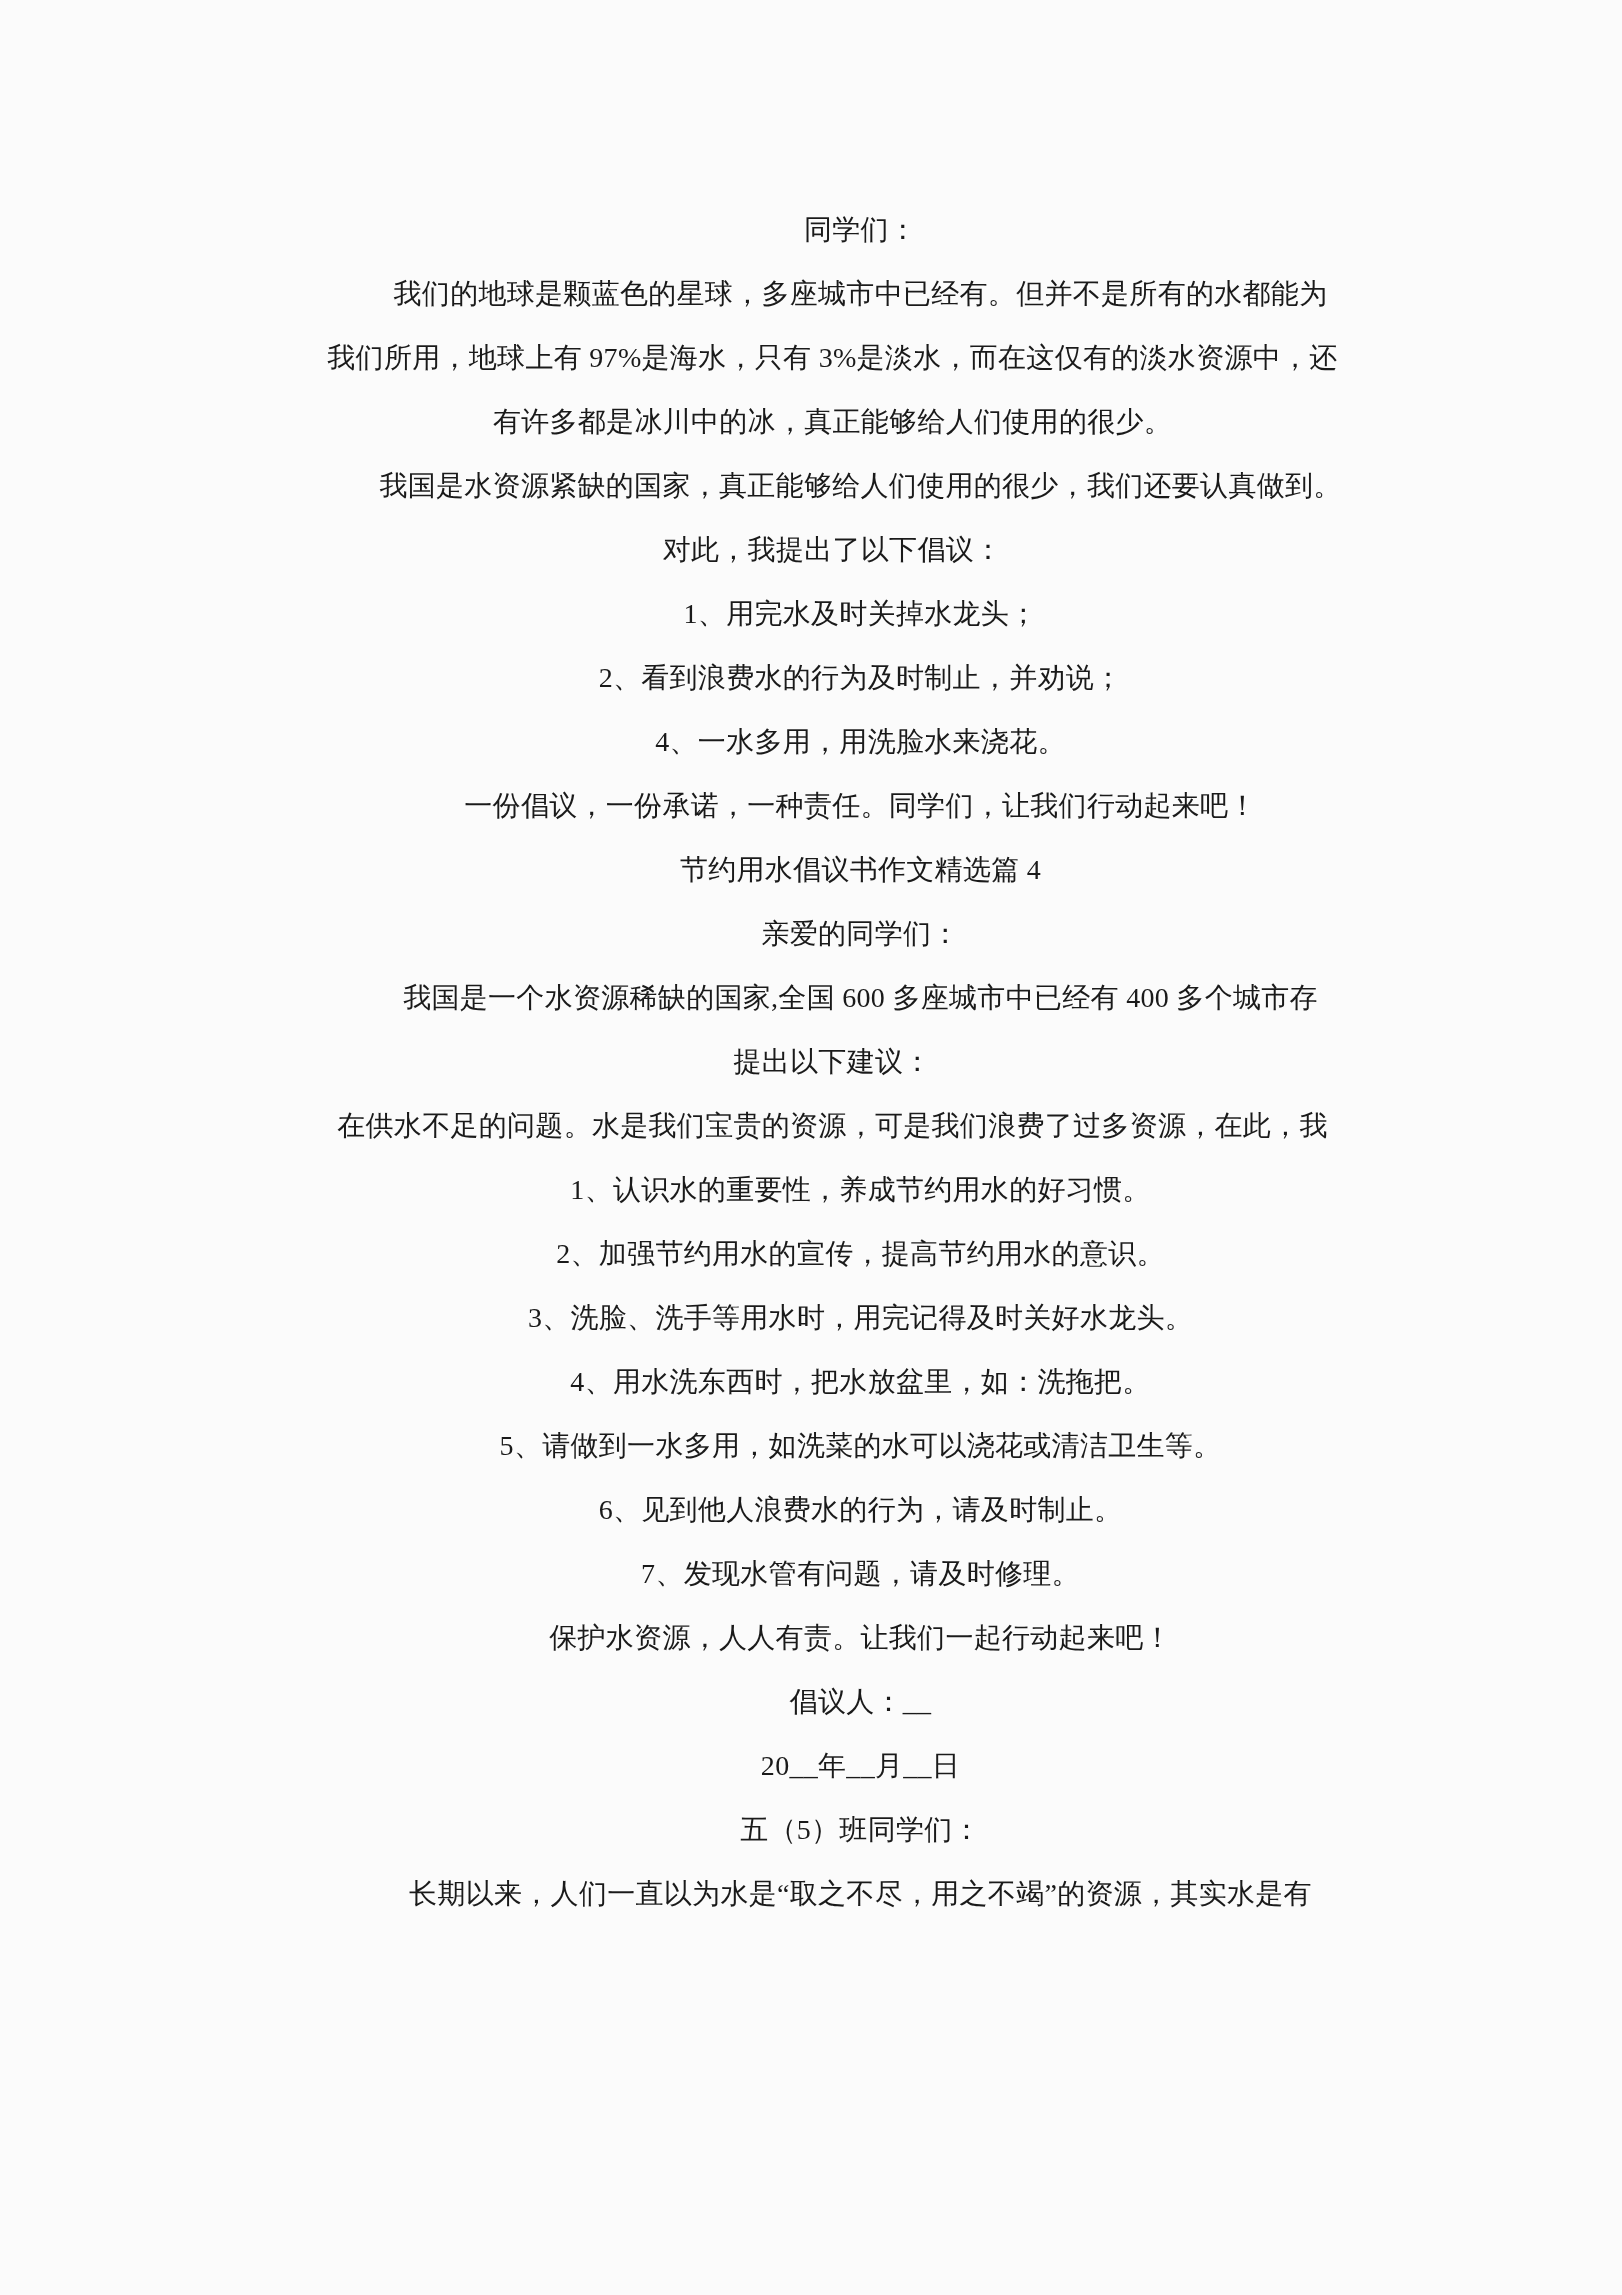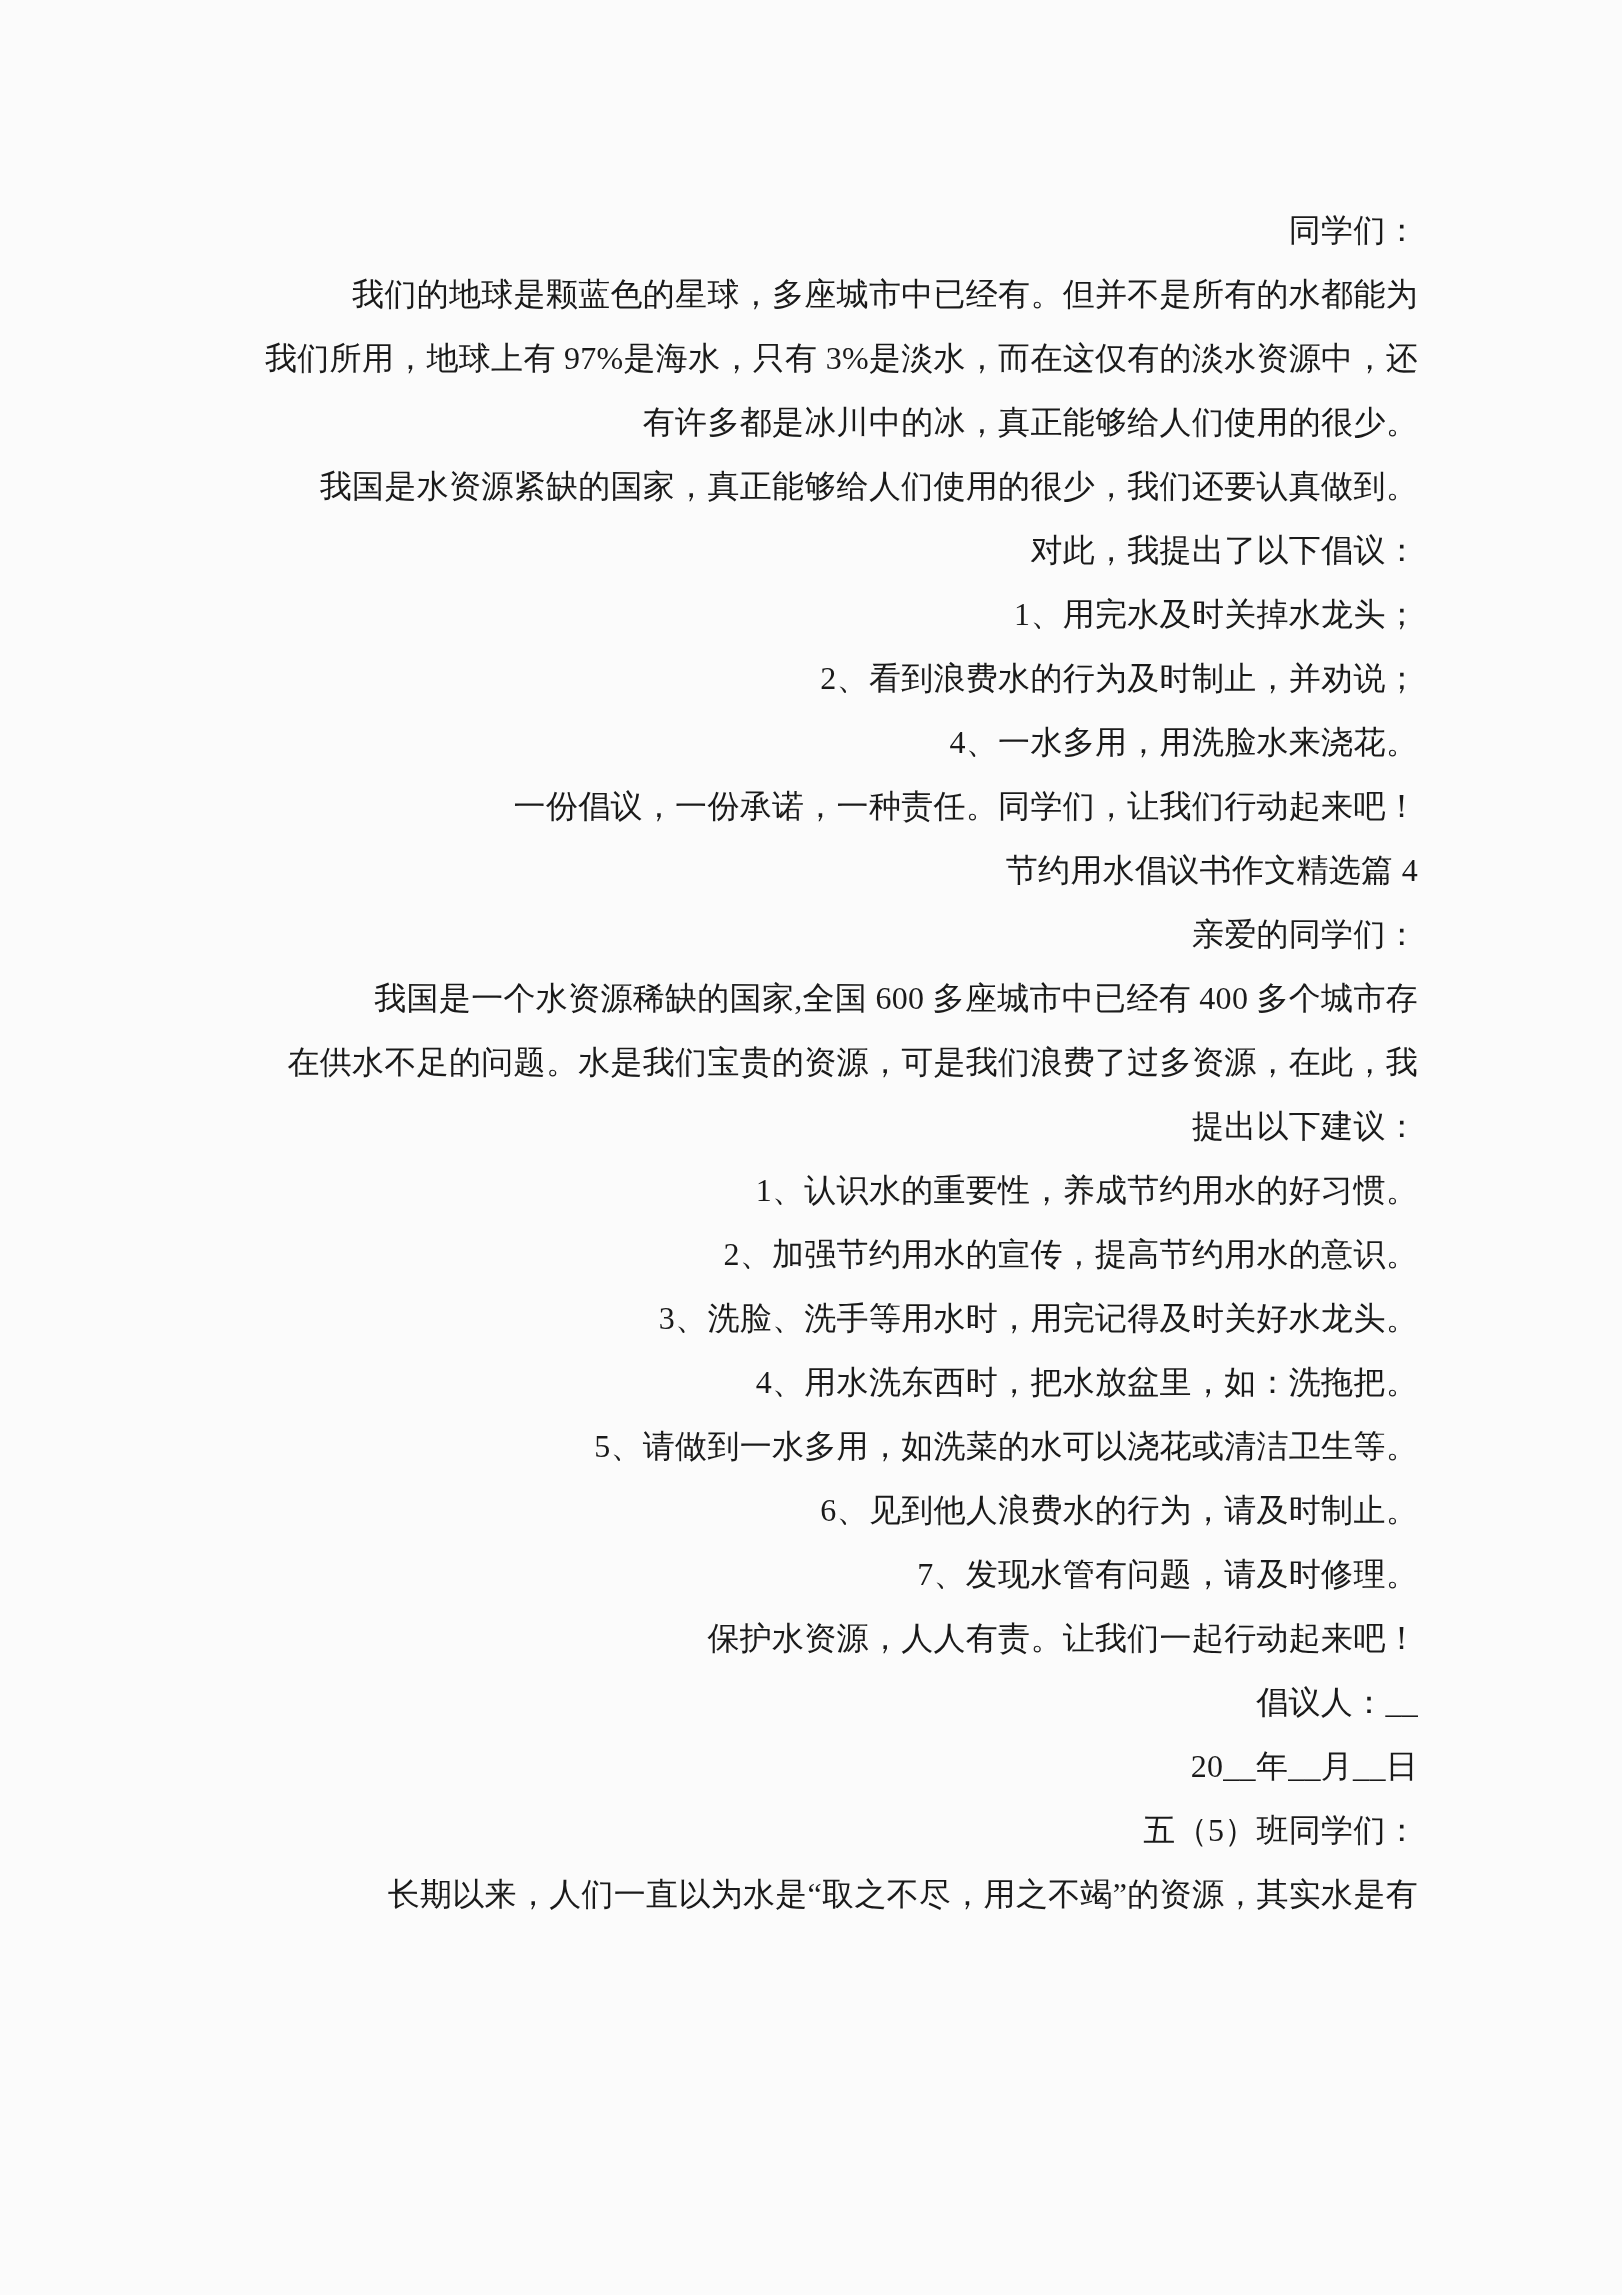--- a/index.html
+++ b/index.html
@@ -16,25 +16,25 @@
     font-family: "Liberation Serif", "DejaVu Serif", serif;
     color: #1a1a1a;
   }
   .text-block {
     position: absolute;
     left: 247px;
     top: 198px;
     width: 1171px;
   }
   .line {
-    font-size: 32px;
+    font-size: 28px;
     line-height: 64px;
     letter-spacing: 0.3px;
     white-space: nowrap;
-    text-align: right;
+    text-align: center;
   }
   .line.indent {
     text-indent: 2em;
   }
 </style>
 </head>
 <body>
 
 <div class="page">
   <div class="text-block">
@@ -44,22 +44,22 @@
     <div class="line">有许多都是冰川中的冰，真正能够给人们使用的很少。</div>
     <div class="line indent">我国是水资源紧缺的国家，真正能够给人们使用的很少，我们还要认真做到。</div>
     <div class="line">对此，我提出了以下倡议：</div>
     <div class="line indent">1、用完水及时关掉水龙头；</div>
     <div class="line indent">2、看到浪费水的行为及时制止，并劝说；</div>
     <div class="line indent">4、一水多用，用洗脸水来浇花。</div>
     <div class="line indent">一份倡议，一份承诺，一种责任。同学们，让我们行动起来吧！</div>
     <div class="line indent">节约用水倡议书作文精选篇 4</div>
     <div class="line indent">亲爱的同学们：</div>
     <div class="line indent">我国是一个水资源稀缺的国家,全国 600 多座城市中已经有 400 多个城市存</div>
+    <div class="line">提出以下建议：</div>
     <div class="line">在供水不足的问题。水是我们宝贵的资源，可是我们浪费了过多资源，在此，我</div>
-    <div class="line">提出以下建议：</div>
     <div class="line indent">1、认识水的重要性，养成节约用水的好习惯。</div>
     <div class="line indent">2、加强节约用水的宣传，提高节约用水的意识。</div>
     <div class="line indent">3、洗脸、洗手等用水时，用完记得及时关好水龙头。</div>
     <div class="line indent">4、用水洗东西时，把水放盆里，如：洗拖把。</div>
     <div class="line indent">5、请做到一水多用，如洗菜的水可以浇花或清洁卫生等。</div>
     <div class="line indent">6、见到他人浪费水的行为，请及时制止。</div>
     <div class="line indent">7、发现水管有问题，请及时修理。</div>
     <div class="line indent">保护水资源，人人有责。让我们一起行动起来吧！</div>
     <div class="line indent">倡议人：__</div>
     <div class="line indent">20__年__月__日</div>

